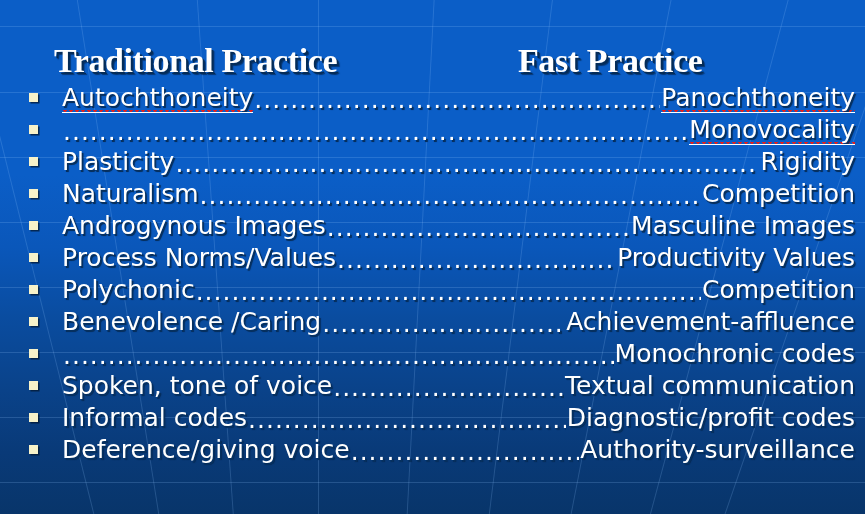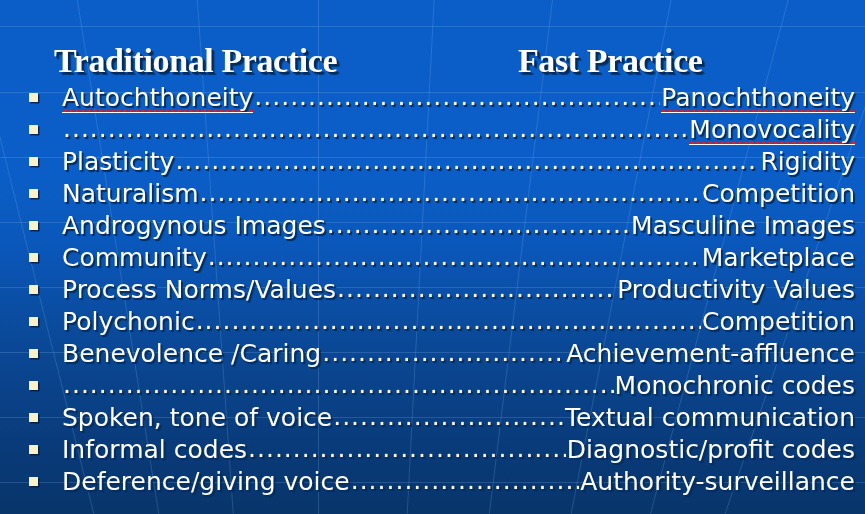--- a/index.html
+++ b/index.html
@@ -88,21 +88,21 @@
     box-shadow: 1.5px 1.5px 0 rgba(3,24,50,.75);
   }
   .rowtext {
     position: absolute;
     left: 62px;
     right: 10px;
     font-size: 25px;
     color: #ffffff;
     text-shadow: 1.5px 1.5px 0 #06305f, 2px 2px 1px rgba(2,20,44,.5);
     display: flex;
-    align-items: center;
+    align-items: flex-end;
   }
   .left-term, .right-term { position: relative; }
   .leader {
     flex: 1 1 auto;
     overflow: hidden;
     height: 25px;
     position: relative;
     margin: 0 1px;
   }
   .leader::before {
@@ -198,28 +198,20 @@
         <span class="bullet"></span>
         <div class="rowtext">
           <span class="left-term">Androgynous Images</span>
           <span class="leader"></span>
           <span class="right-term">Masculine Images</span>
         </div>
       </div>
       <div class="row">
         <span class="bullet"></span>
         <div class="rowtext">
-          <span class="left-term">Community</span>
-          <span class="leader"></span>
-          <span class="right-term">Marketplace</span>
-        </div>
-      </div>
-      <div class="row">
-        <span class="bullet"></span>
-        <div class="rowtext">
           <span class="left-term">Process Norms/Values</span>
           <span class="leader"></span>
           <span class="right-term">Productivity Values</span>
         </div>
       </div>
       <div class="row">
         <span class="bullet"></span>
         <div class="rowtext">
           <span class="left-term">Polychonic</span>
           <span class="leader"></span>

